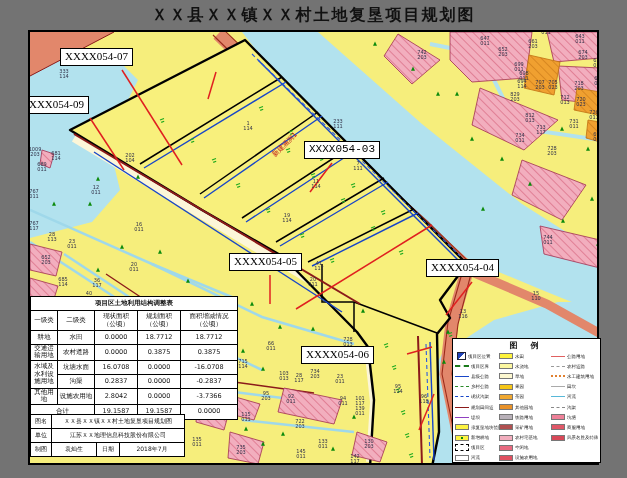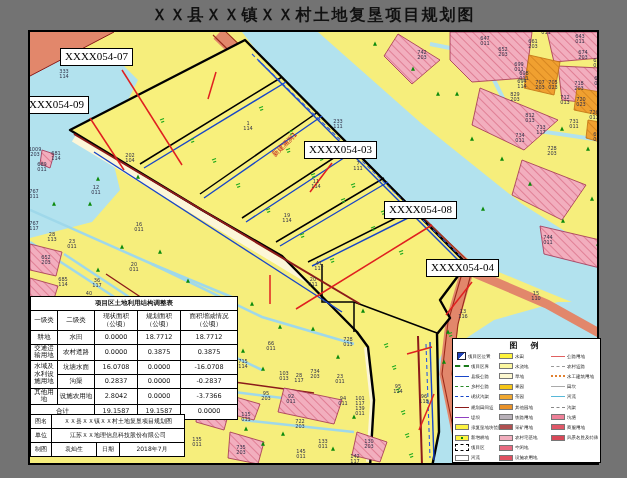--- a/index.html
+++ b/index.html
@@ -370,23 +370,24 @@
         <div class="pnum" style="left: 167px; top: 404px;">135
 011</div>
         <div class="pnum" style="left: 186px; top: 352px;">125
 203</div>
         <div class="pnum" style="left: 506px; top: 258px;">15
 110</div>
         <div class="pnum" style="left: 433px; top: 276px;">13
 116</div>
         <div class="plot-label" style="left: 30px; top: 16px;">XXXX054-07</div>
         <div class="plot-label" style="left: -14px; top: 64px;">XXXX054-09</div>
-        <div class="plot-label" style="left: 274px; top: 109px;">XXXX054-03</div>
-        <div class="plot-label" style="left: 354px; top: 169px;">XXXX054-08</div>
+        <div class="plot-label" style="left: 274px; top: 109px; font-family: Liberation Mono, monospace;">XXXX054-03</div>
         <div class="plot-label" style="left: 396px; top: 227px;">XXXX054-04</div>
+        <div class="plot-label" style="left: 199px; top: 221px;">XXXX054-05</div>
+        <div class="plot-label" style="left: 271px; top: 314px;">XXXX054-06</div>
         <div class="culvert" style="left: 240px; top: 120px;">新建涵洞1</div>
       </div>
   </div>
 
   <div class="lu-wrap">
     <table class="lu">
       <tbody>
           <tr>
             <td class="lu-title" colspan="5">项目区土地利用结构调整表</td>
           </tr>

